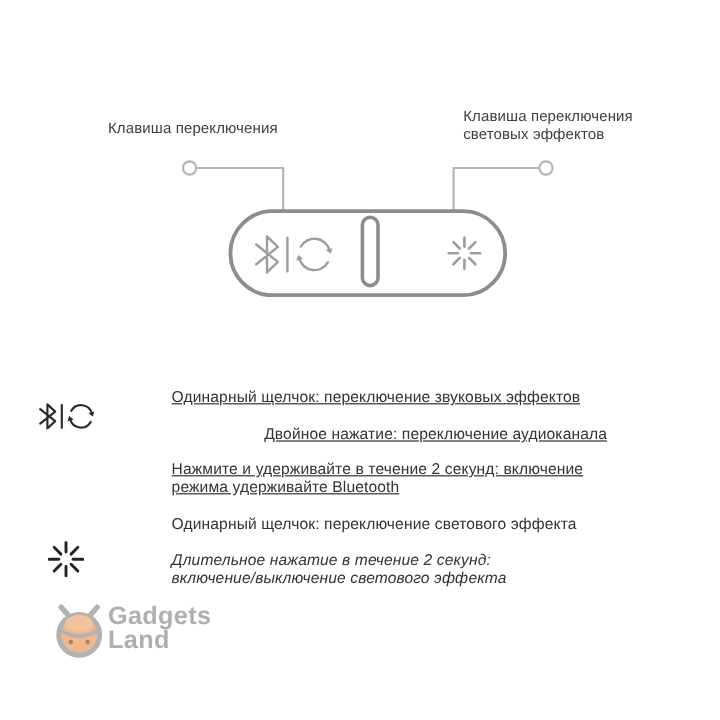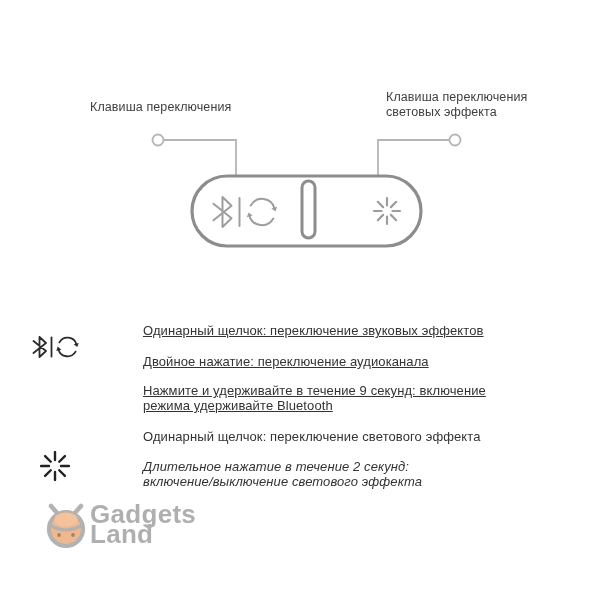--- a/index.html
+++ b/index.html
@@ -11,39 +11,39 @@
   .label{
     font-size:12.5px;line-height:15px;color:#3f3f3f;letter-spacing:.1px;white-space:nowrap;
   }
   .label-left{left:90px;top:100px;}
   .label-right{left:386px;top:90px;}
   .device-svg{left:0;top:0;}
   .instr-text{position:absolute;left:143px;width:440px;}
   .instr-text .para{margin:0;}
   .instr-text .line{font-size:13px;line-height:15px;color:#333;white-space:nowrap;letter-spacing:.1px;}
   .sec1{top:323px;text-decoration:underline;}
-  .sec1 .para:nth-child(2){margin-top:16px;}
+  .sec1 .para:nth-child(2){margin-top:16px;text-align:center;}
   .sec1 .para:nth-child(3){margin-top:14px;}
   .sec2{top:429px;}
   .sec2 .para:nth-child(2){margin-top:15px;font-style:italic;}
   .watermark{left:44px;top:503px;opacity:.85;}
   .brand{
     position:absolute;left:46px;top:504px;font-weight:bold;color:#9c9c9c;
-    font-size:26px;line-height:20px;letter-spacing:.3px;opacity:.8;white-space:nowrap;
+    font-size:21px;line-height:20px;letter-spacing:.3px;opacity:.8;white-space:nowrap;
   }
 </style>
 </head>
 <body>
 
 <div class="canvas">
 
   <div class="abs label label-left">Клавиша переключения</div>
   <div class="abs label label-right">
     <div>Клавиша переключения</div>
-    <div>световых эффекта</div>
+    <div>световых эффектов</div>
   </div>
 
   <svg class="abs device-svg" width="600" height="290" viewBox="0 0 600 290">
 
     <g stroke="#b5b5b5" stroke-width="1.8" fill="none">
       <circle cx="158" cy="140" r="5.5" fill="#ffffff"></circle>
       <path d="M163.5 140 H236 V181"></path>
     </g>
     <circle cx="236" cy="186.5" r="4" fill="#9c9c9c"></circle>
     <g stroke="#b5b5b5" stroke-width="1.8" fill="none">
@@ -87,21 +87,21 @@
     </g>
   </svg>
   <div class="instr-text sec1">
     <div class="para">
       <div class="line">Одинарный щелчок: переключение звуковых эффектов</div>
     </div>
     <div class="para">
       <div class="line">Двойное нажатие: переключение аудиоканала</div>
     </div>
     <div class="para">
-      <div class="line">Нажмите и удерживайте в течение 9 секунд: включение</div>
+      <div class="line">Нажмите и удерживайте в течение 2 секунд: включение</div>
       <div class="line">режима удерживайте Bluetooth</div>
     </div>
   </div>
 
   <svg class="abs" style="left:40px;top:451px;" width="30" height="30" viewBox="0 0 30 30">
     <g stroke="#222222" stroke-width="2.4" stroke-linecap="round">
       <path d="M21 15 L29 15"></path>
       <path d="M19.24 19.24 L24.9 24.9"></path>
       <path d="M15 21 L15 29"></path>
       <path d="M10.76 19.24 L5.1 24.9"></path>

